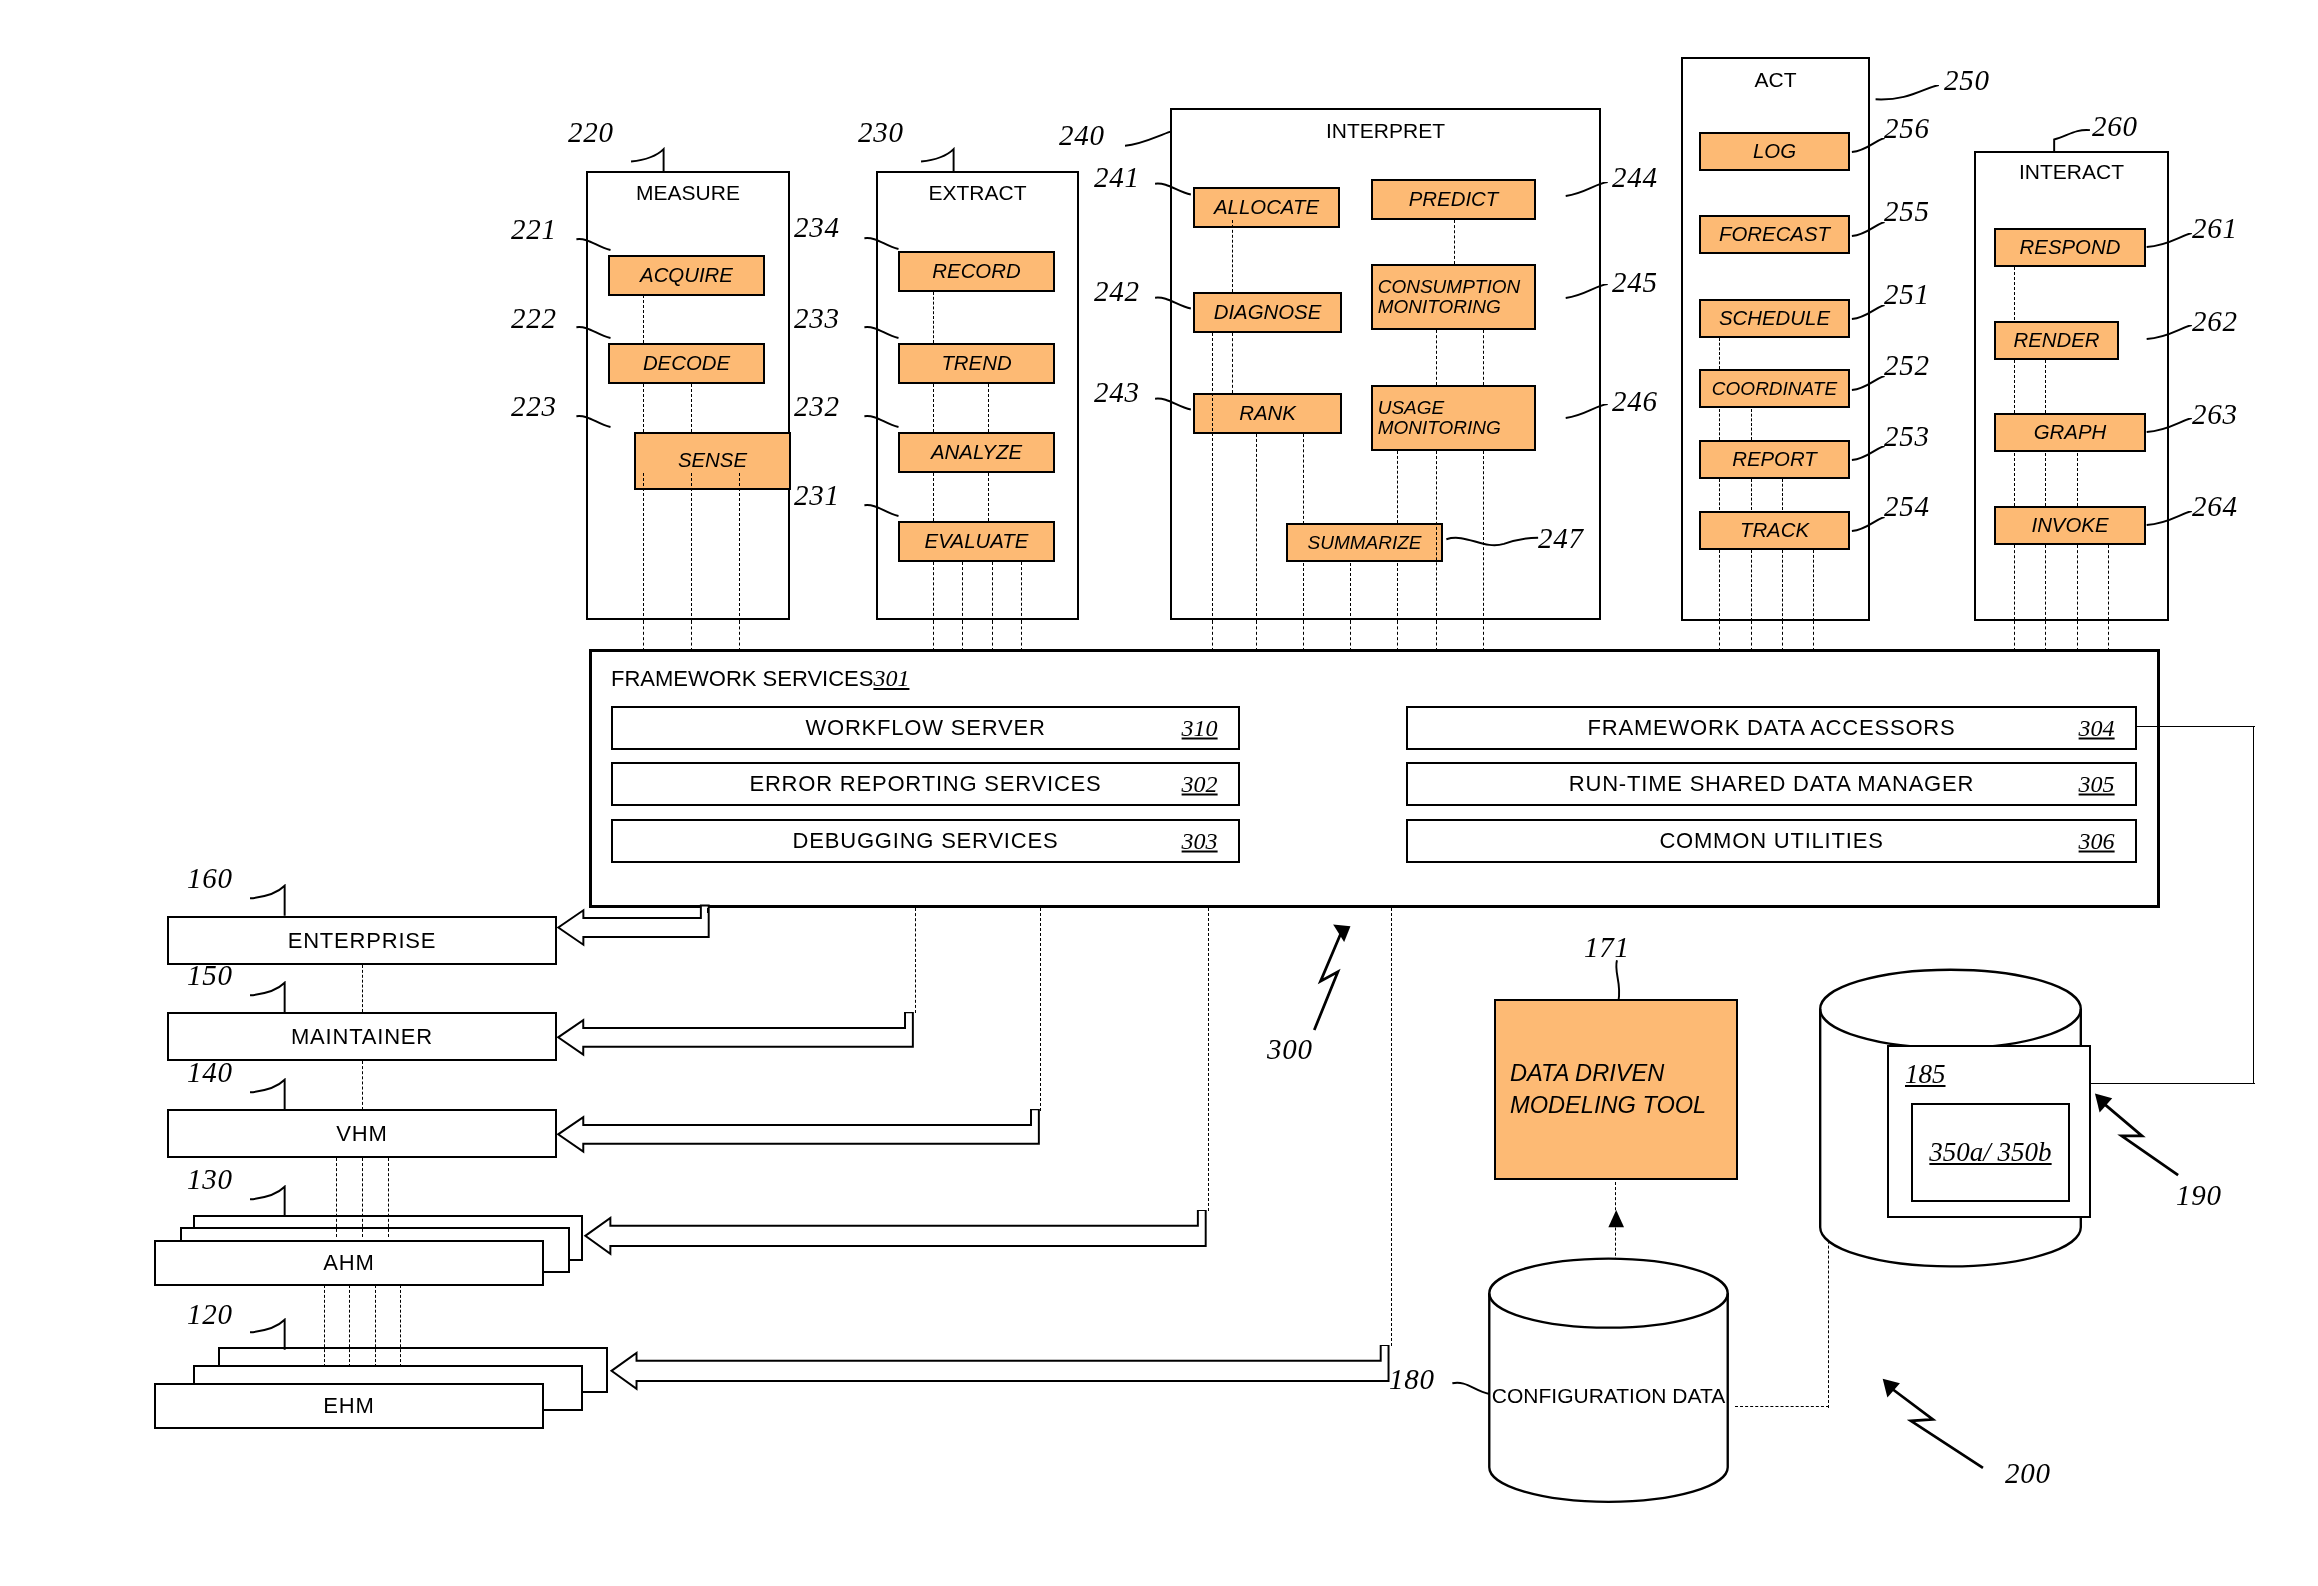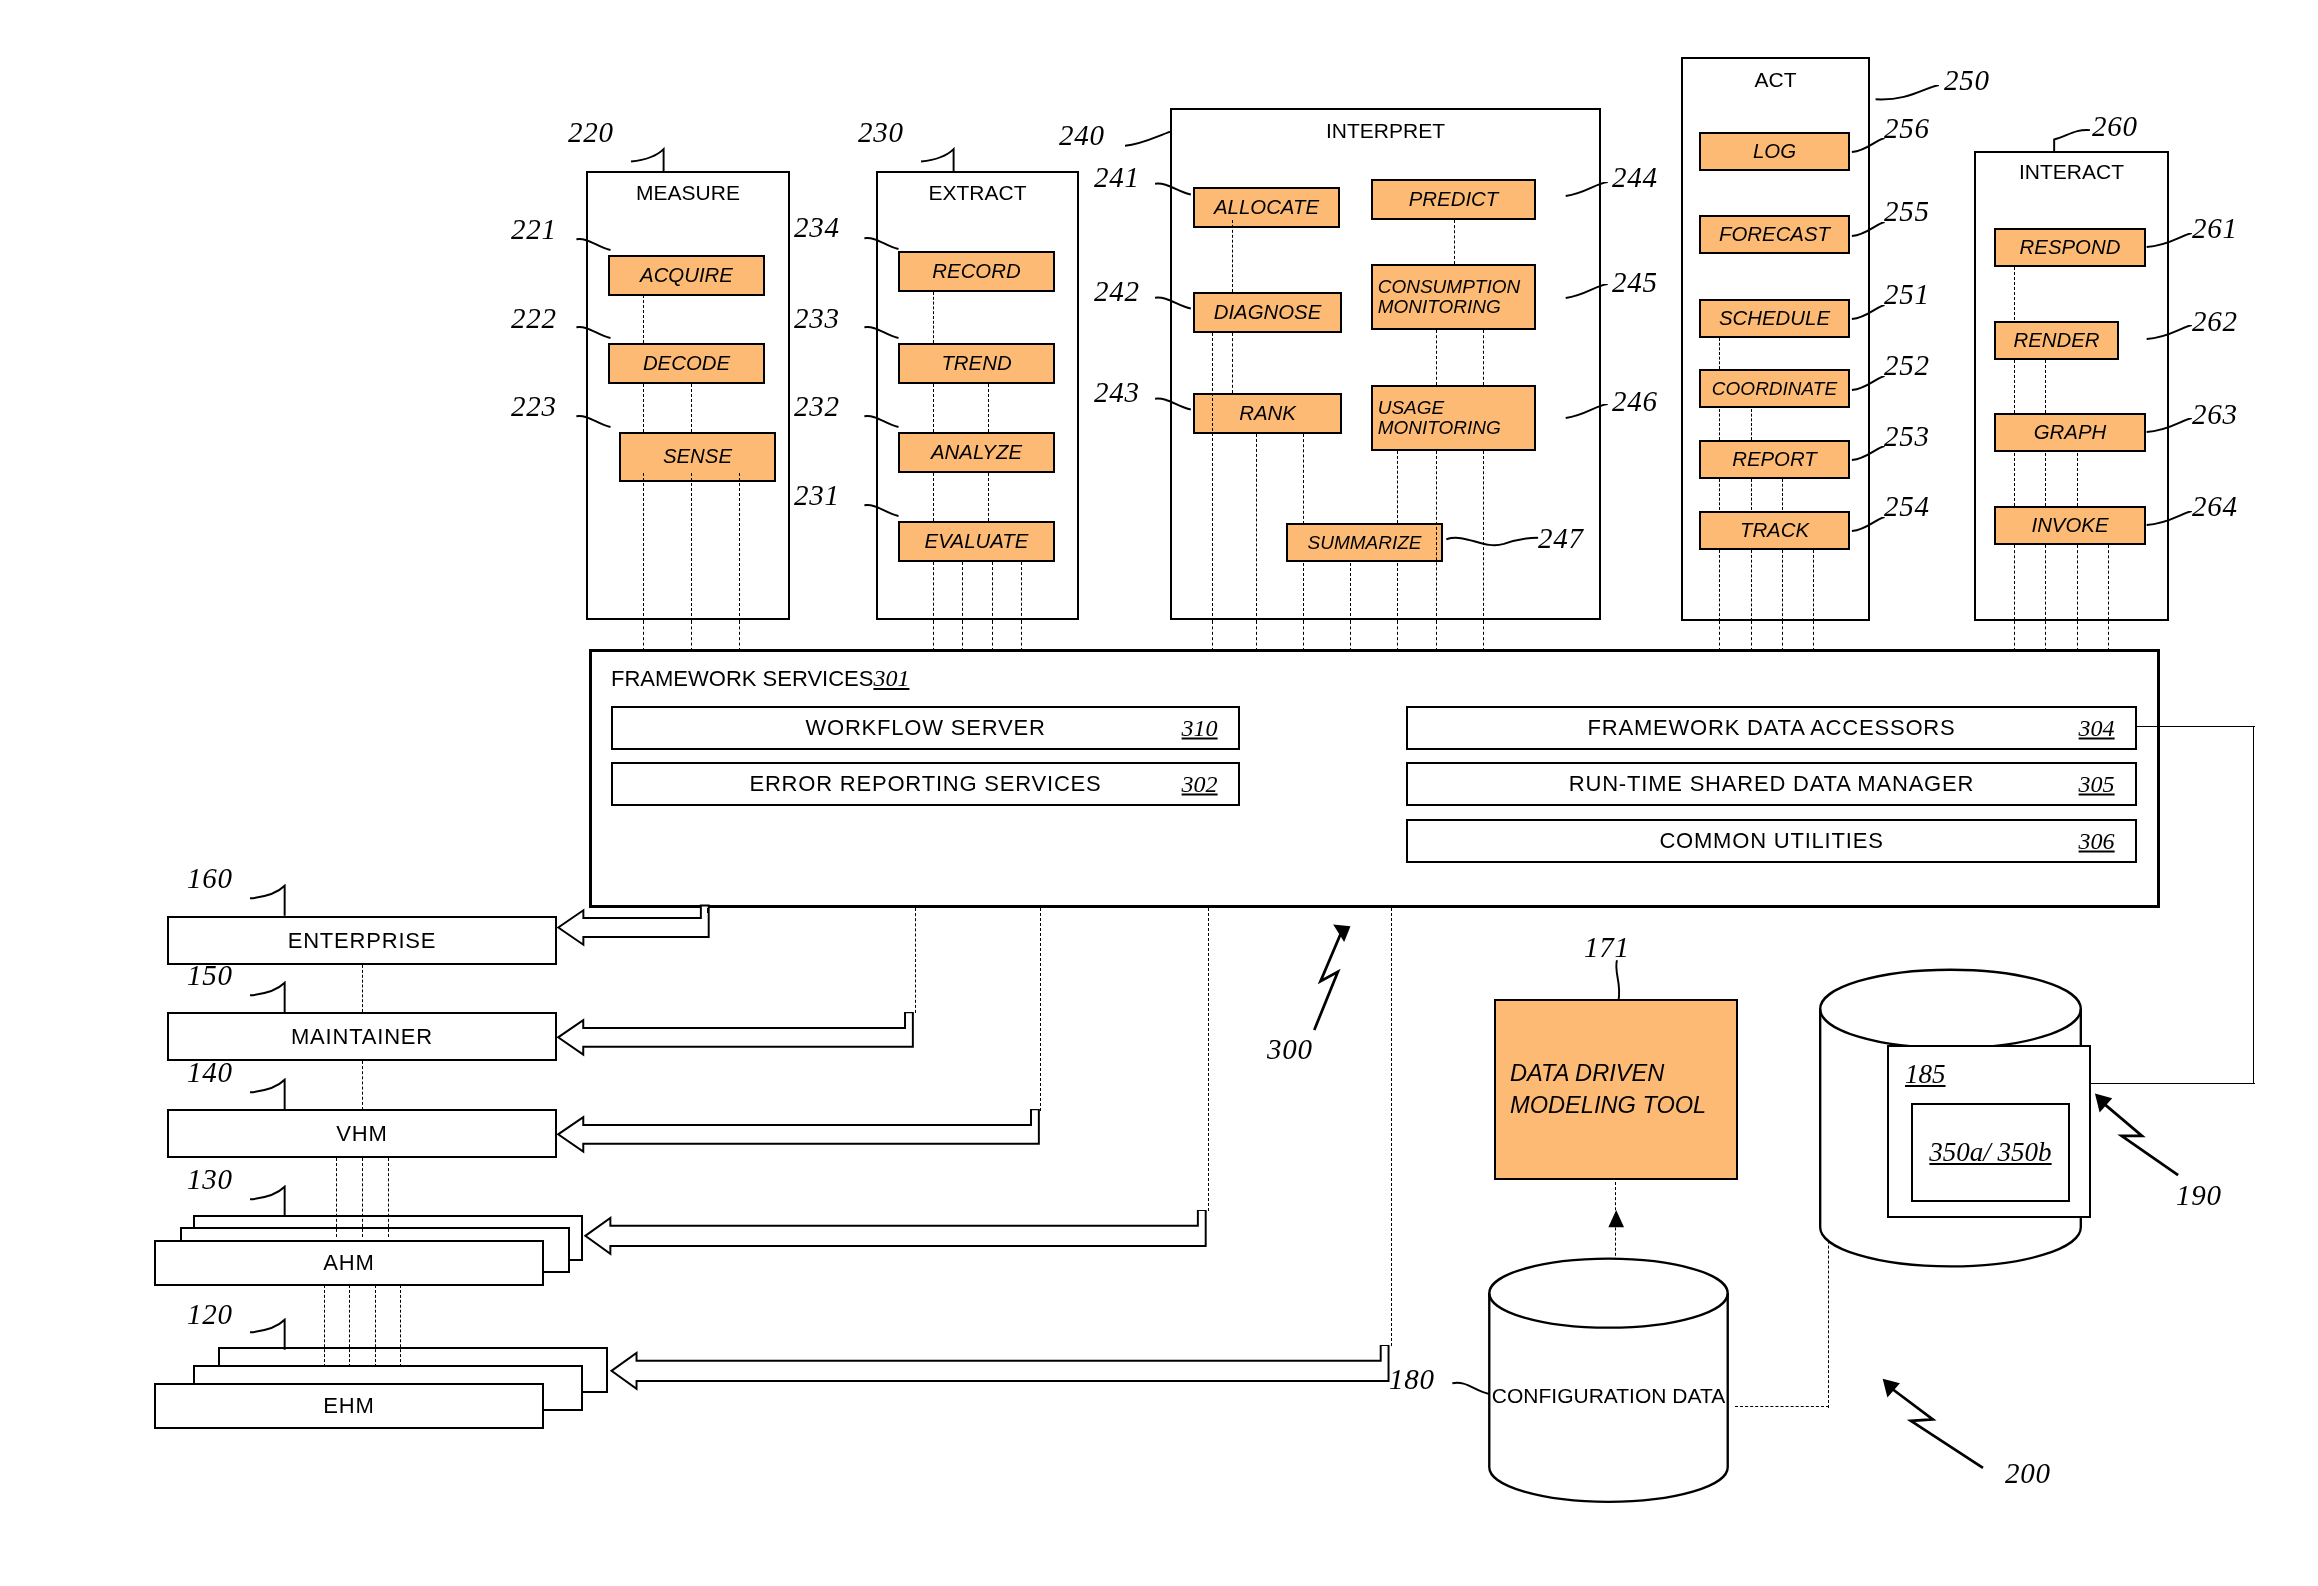--- a/index.html
+++ b/index.html
@@ -68,21 +68,21 @@
 </style>
 </head>
 <body>
 
 <div id="canvas">
 
   <div class="abs group-box" style="left:586px;top:171px;width:204px;height:449px;"></div>
   <div class="abs t-grp" style="left:586px;top:181px;width:204px;text-align:center;">MEASURE</div>
   <div class="abs leaf-box t-leaf" style="left:608px;top:255px;width:157px;height:41px;">ACQUIRE</div>
   <div class="abs leaf-box t-leaf" style="left:608px;top:343px;width:157px;height:41px;">DECODE</div>
-  <div class="abs leaf-box t-leaf" style="left:619px;top:432px;width:157px;height:50px;">SENSE</div>
+  <div class="abs leaf-box t-leaf" style="left:634px;top:432px;width:157px;height:58px;">SENSE</div>
 
   <div class="vline" style="left:643px;top:295px;height:48px;"></div>
   <div class="vline" style="left:643px;top:384px;height:48px;"></div>
   <div class="vline" style="left:691px;top:384px;height:48px;"></div>
 
   <div class="vline" style="left:643px;top:473px;height:148px;"></div>
   <div class="vline" style="left:691px;top:473px;height:148px;"></div>
   <div class="vline" style="left:739px;top:473px;height:148px;"></div>
   <div class="vline" style="left:643px;top:621px;height:30px;"></div>
   <div class="vline" style="left:691px;top:621px;height:30px;"></div>
@@ -309,20 +309,24 @@
   </div>
 
   <div class="abs fs-row t-row" style="left:611px;top:706px;width:629px;height:44px;">
     <span class="lbl">WORKFLOW SERVER</span>
     <span class="num t-rownum">310</span>
   </div>
   <div class="abs fs-row t-row" style="left:611px;top:762px;width:629px;height:44px;">
     <span class="lbl">ERROR REPORTING SERVICES</span>
     <span class="num t-rownum">302</span>
   </div>
+  <div class="abs fs-row t-row" style="left:611px;top:819px;width:629px;height:44px;">
+    <span class="lbl">DEBUGGING SERVICES</span>
+    <span class="num t-rownum">303</span>
+  </div>
 
   <div class="abs fs-row t-row" style="left:1406px;top:706px;width:731px;height:44px;">
     <span class="lbl">FRAMEWORK DATA ACCESSORS</span>
     <span class="num t-rownum">304</span>
   </div>
   <div class="abs fs-row t-row" style="left:1406px;top:762px;width:731px;height:44px;">
     <span class="lbl">RUN-TIME SHARED DATA MANAGER</span>
     <span class="num t-rownum">305</span>
   </div>
   <div class="abs fs-row t-row" style="left:1406px;top:819px;width:731px;height:44px;">

